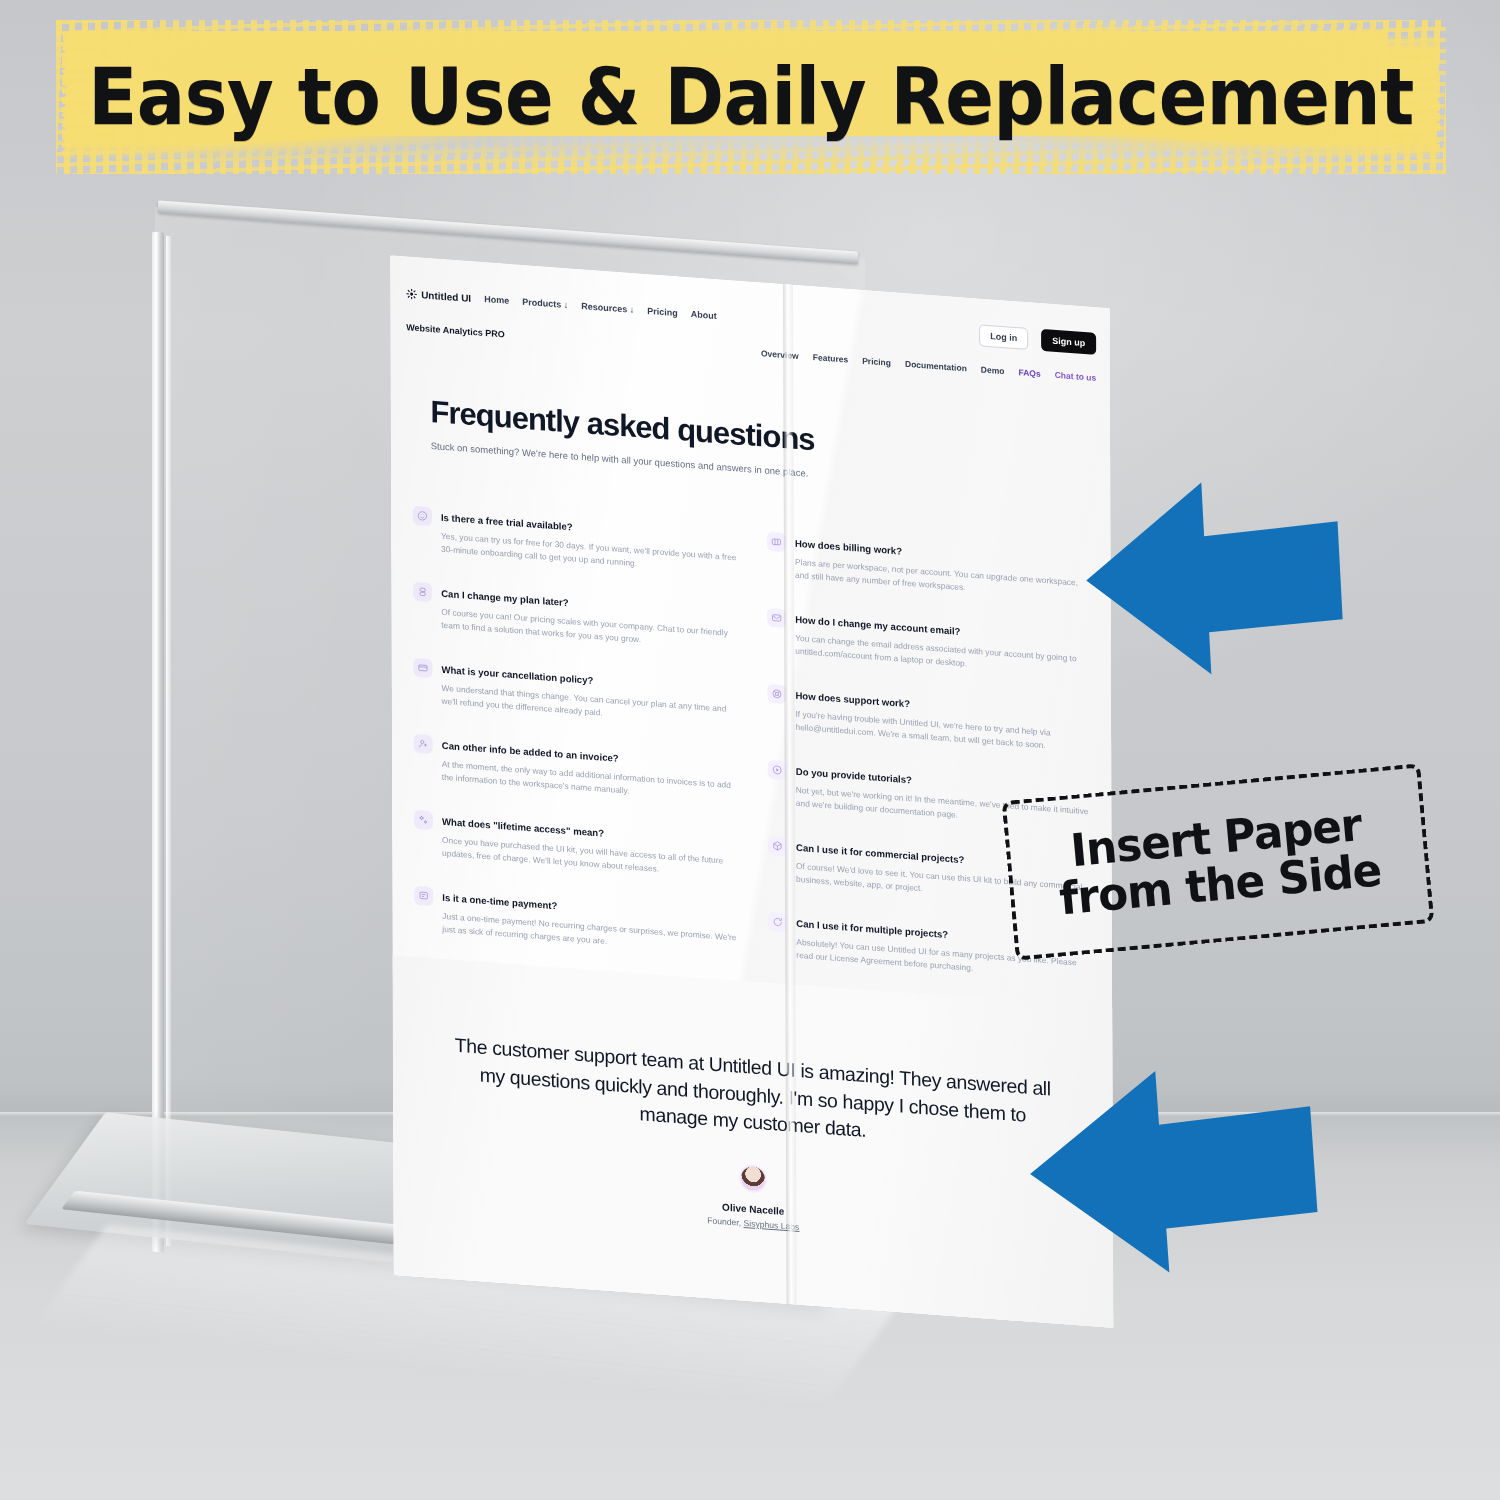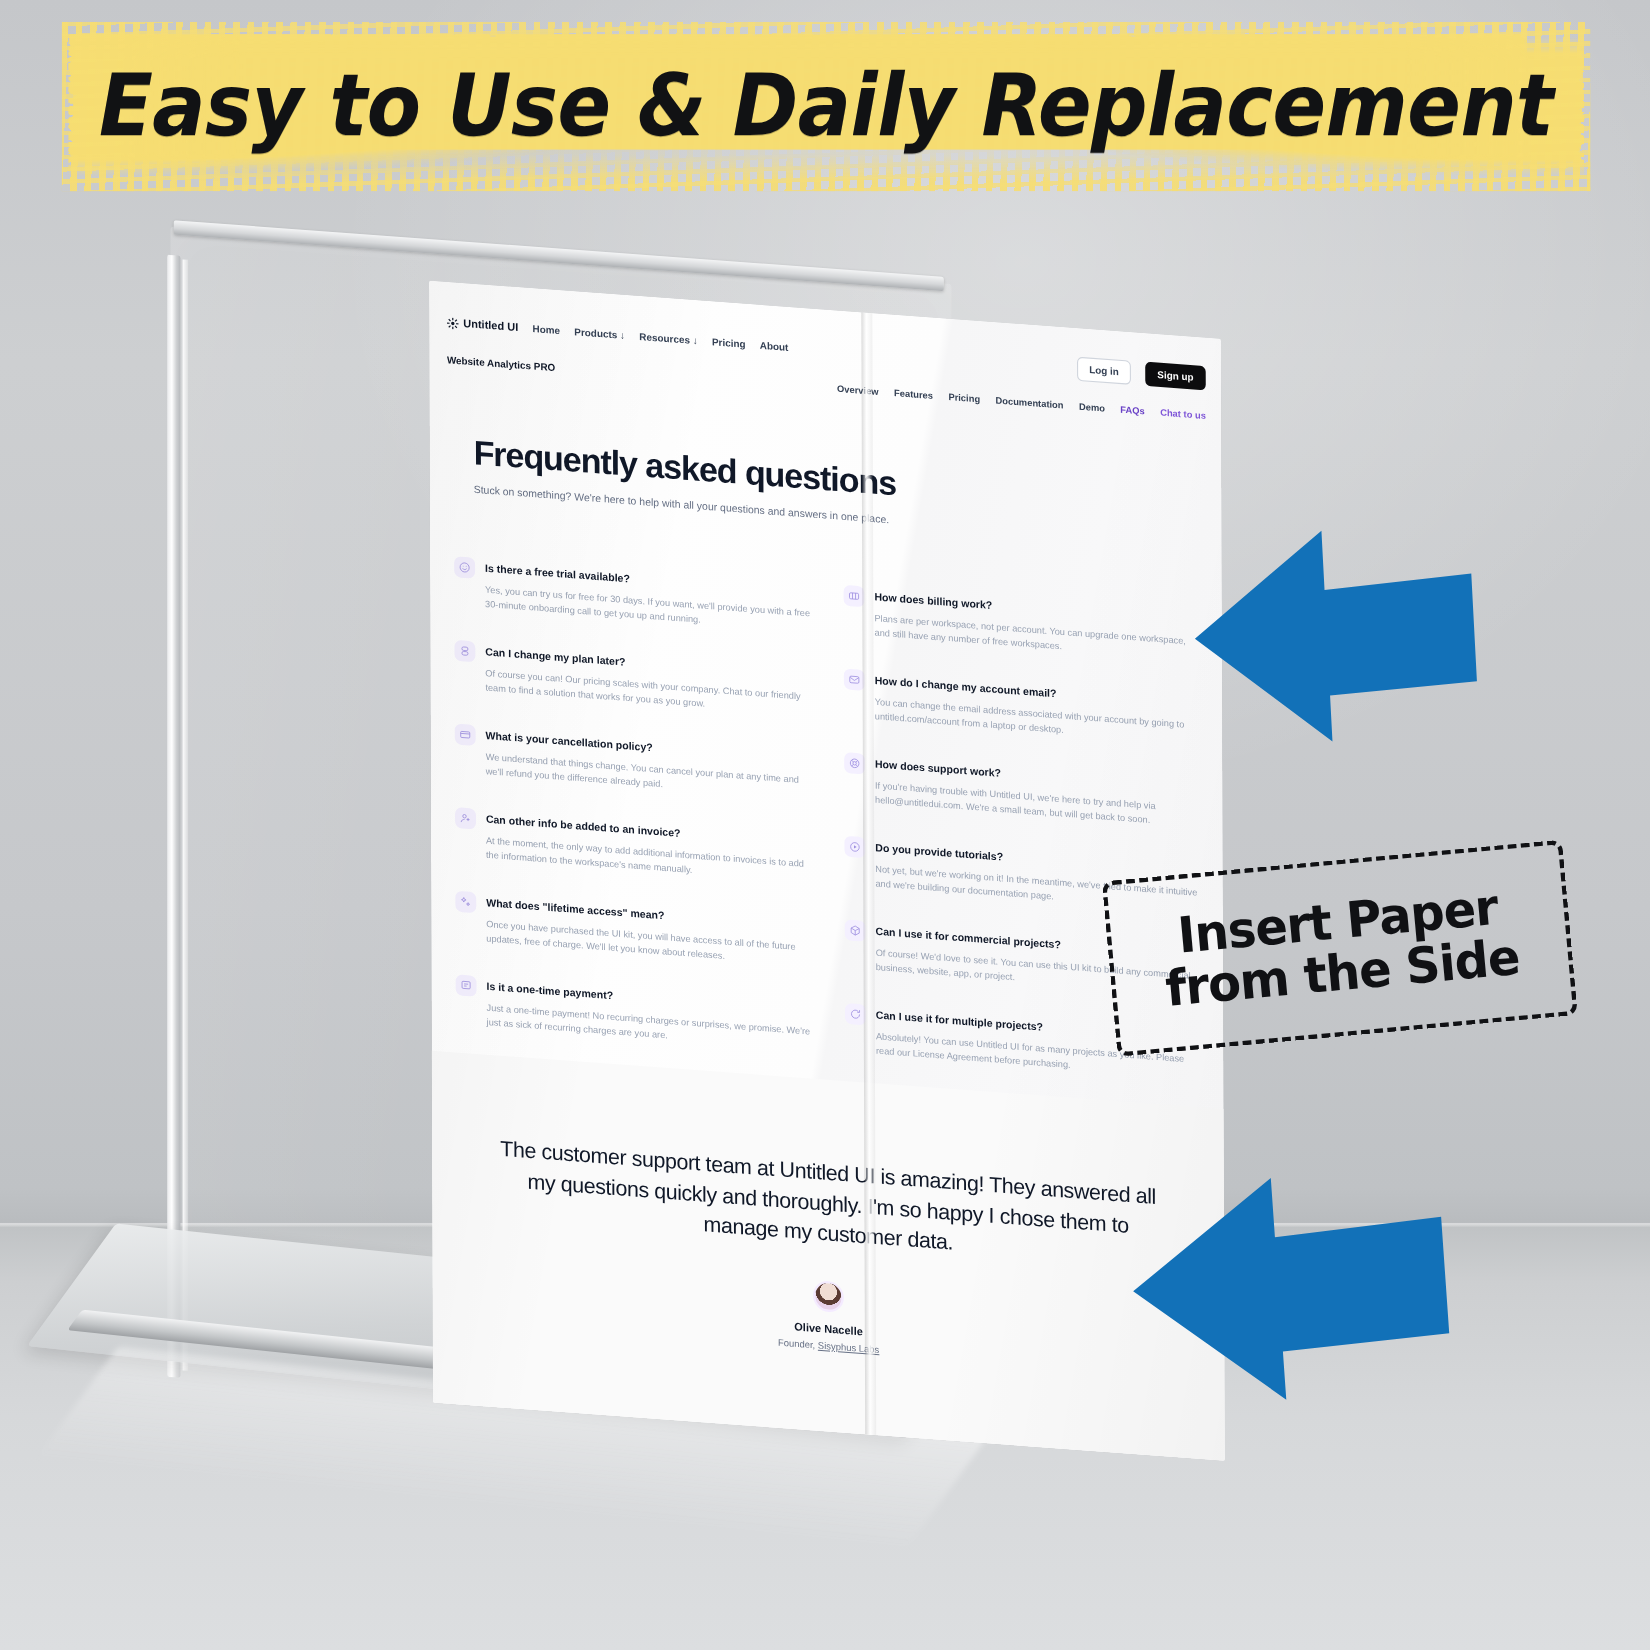--- a/index.html
+++ b/index.html
@@ -28,21 +28,21 @@
     background: linear-gradient(180deg, #bfc2c4 0%, #cdcfd1 14%, #d6d8da 45%, #dcdee0 100%);
   }
   #tabletop::after {
     content:"";
     position:absolute; left:0; right:0; top:0; height:4px;
     background: linear-gradient(180deg, rgba(255,255,255,.55), rgba(255,255,255,0));
   }
 
   
   #banner {
-    position: absolute; left: 62px; top: 26px; width: 1378px; height: 142px; font-style: italic;
+    position: absolute; left: 62px; top: 26px; width: 1378px; height: 142px;
   }
   #banner .swatch {
     position: absolute; inset: 0;
     background: #f6dd72;
     -webkit-mask-image:
       radial-gradient(ellipse 52% 62% at 3% 50%, #000 55%, transparent 72%),
       radial-gradient(ellipse 52% 62% at 97% 50%, #000 55%, transparent 72%),
       linear-gradient(#000,#000);
     -webkit-mask-size: 100% 100%, 100% 100%, 96% 74%;
     -webkit-mask-position: 0 0, 0 0, 2% 14%;

